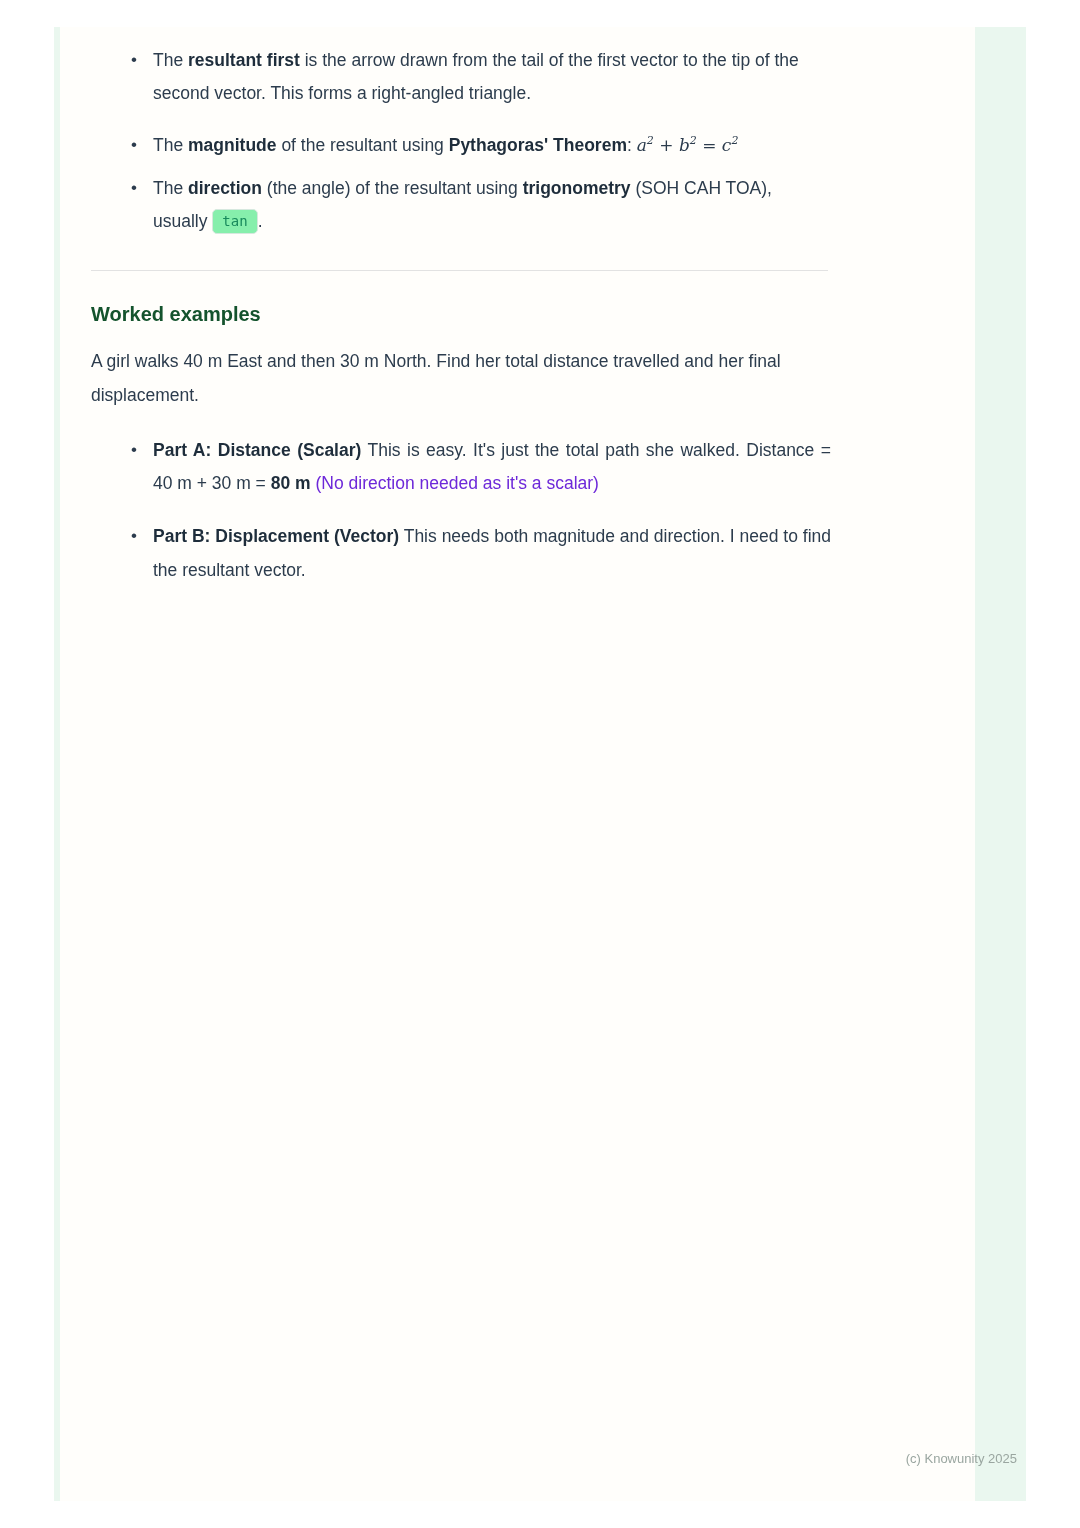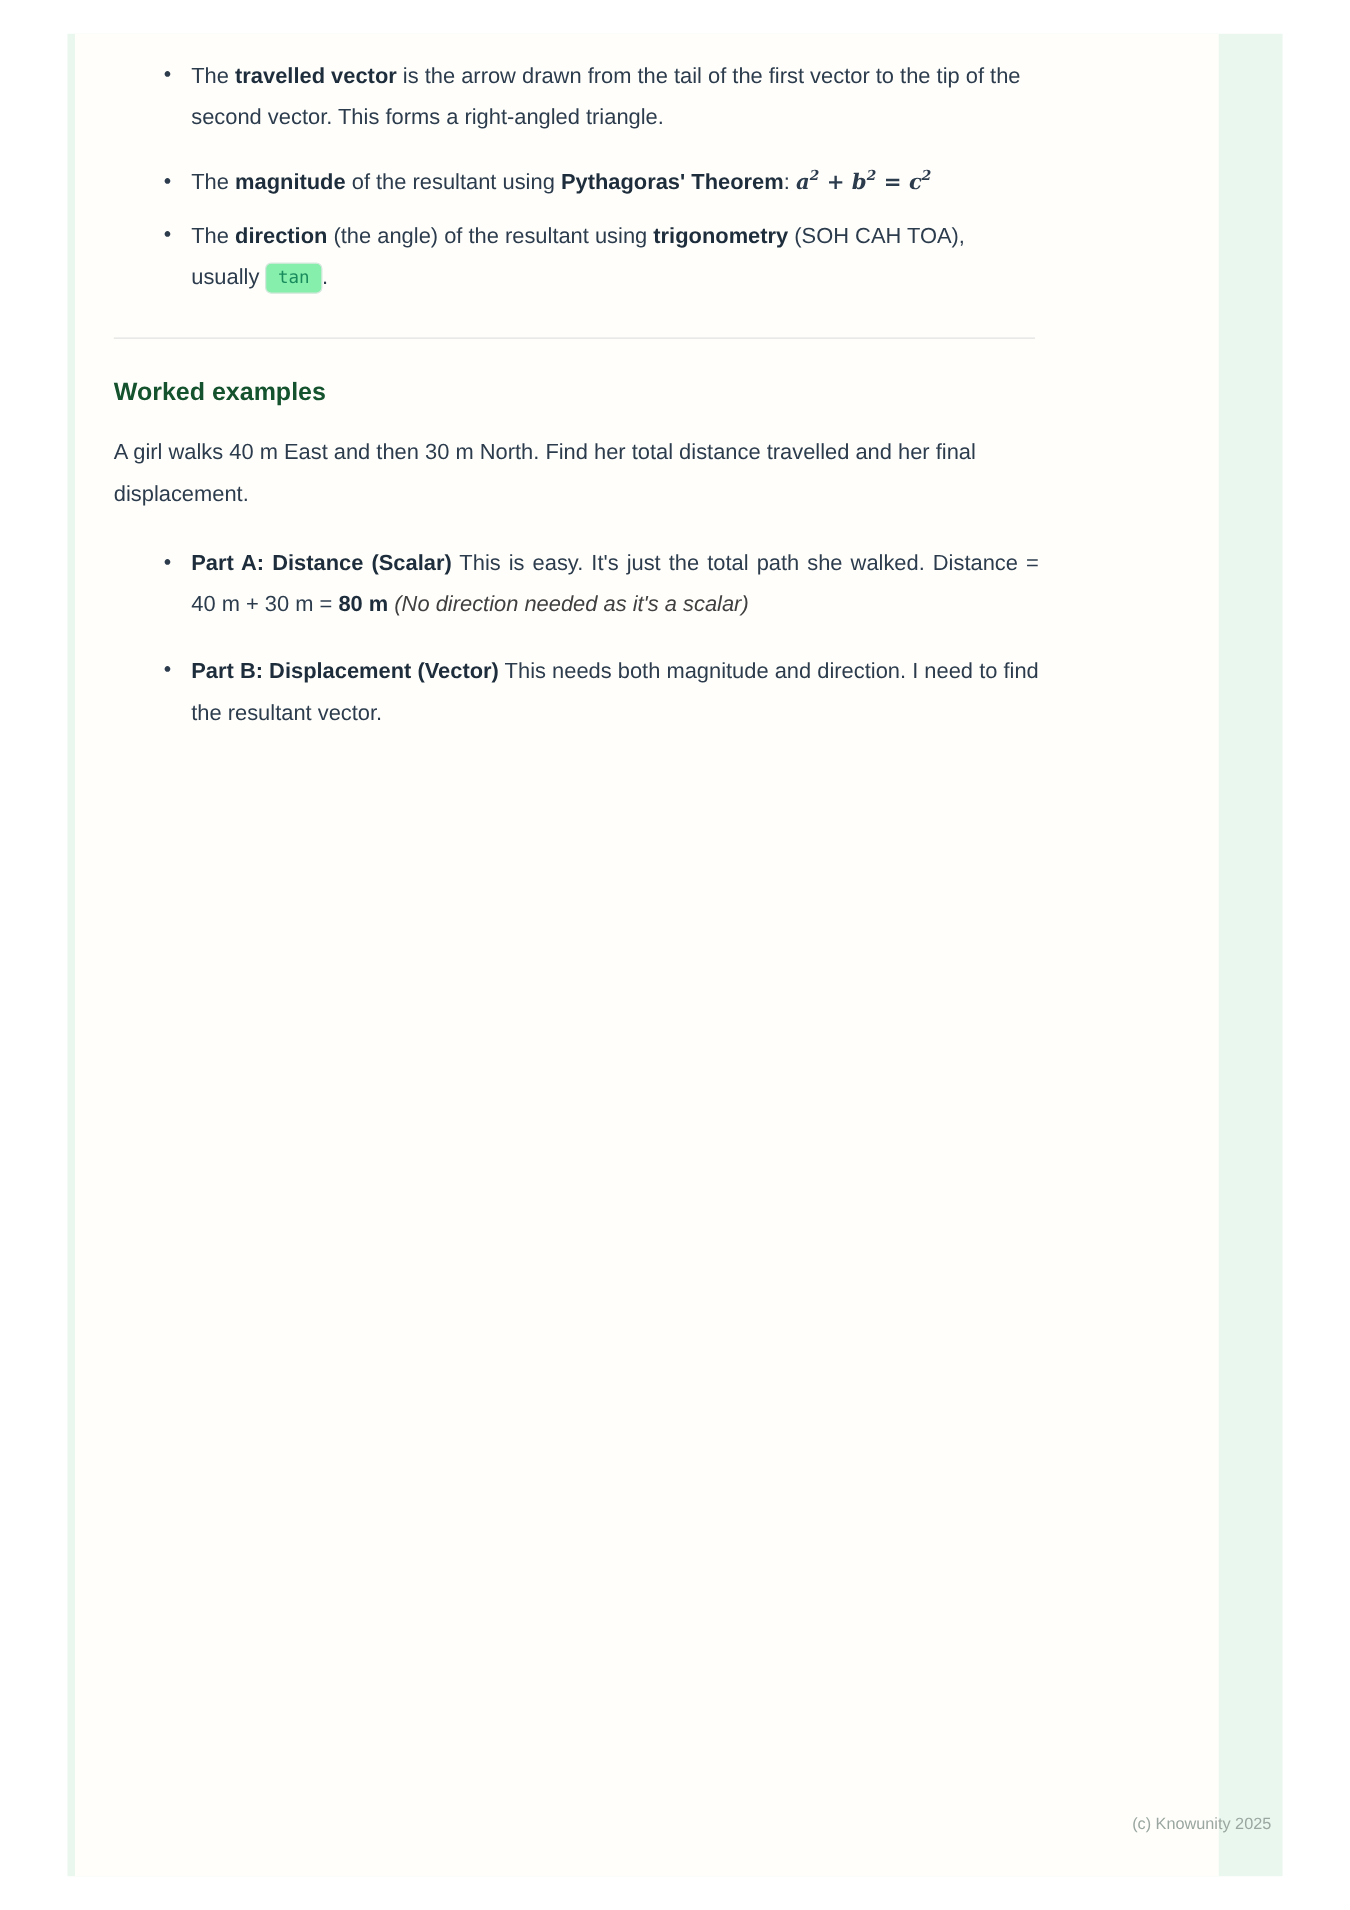--- a/index.html
+++ b/index.html
@@ -91,21 +91,20 @@
 
   b, .b {
     font-weight: bold;
     color: #1e2d3b;
   }
 
   .math {
     font-family: "DejaVu Serif", serif;
     font-style: italic;
     font-size: 17px;
-    font-weight: bold;
   }
   .math sup {
     font-style: italic;
     font-size: 11px;
   }
   .mathop {
     font-family: "DejaVu Serif", serif;
     font-style: normal;
   }
 
@@ -143,22 +142,21 @@
     font-weight: bold;
     margin: 32px 0 0 0;
     line-height: 1.3;
   }
 
   .justify {
     text-align: justify;
   }
 
   .italic {
-    font-style: italic;
-    color: #404040;
+    color: #6d28d9;
   }
 
   .sub-list {
     padding-left: 45px;
     margin-top: 14px;
   }
 
   .spaced-li {
     margin-top: 14px;
   }
@@ -176,21 +174,21 @@
 <body>
 
 <div class="page">
   <div class="page-frame"></div>
   <div class="sheet"></div>
 
   <div class="content">
 
     <ul>
       <li>
-        <span>The </span><b>travelled vector</b><span> is the arrow drawn from the tail of the first vector to the tip of the second vector. This forms a right-angled triangle.</span>
+        <span>The </span><b>resultant first</b><span> is the arrow drawn from the tail of the first vector to the tip of the second vector. This forms a right-angled triangle.</span>
       </li>
     </ul>
 
 
     <ul class="tight" style="margin-top:18px;">
       <li style="margin-bottom:8px;">
         <span>The </span><b>magnitude</b><span> of the resultant using </span><b>Pythagoras' Theorem</b><span>:</span>
         <span class="math">a<sup>2</sup> <span class="mathop">+</span> b<sup>2</sup> <span class="mathop">=</span> c<sup>2</sup></span>
       </li>
       <li style="margin-top:10px;">

